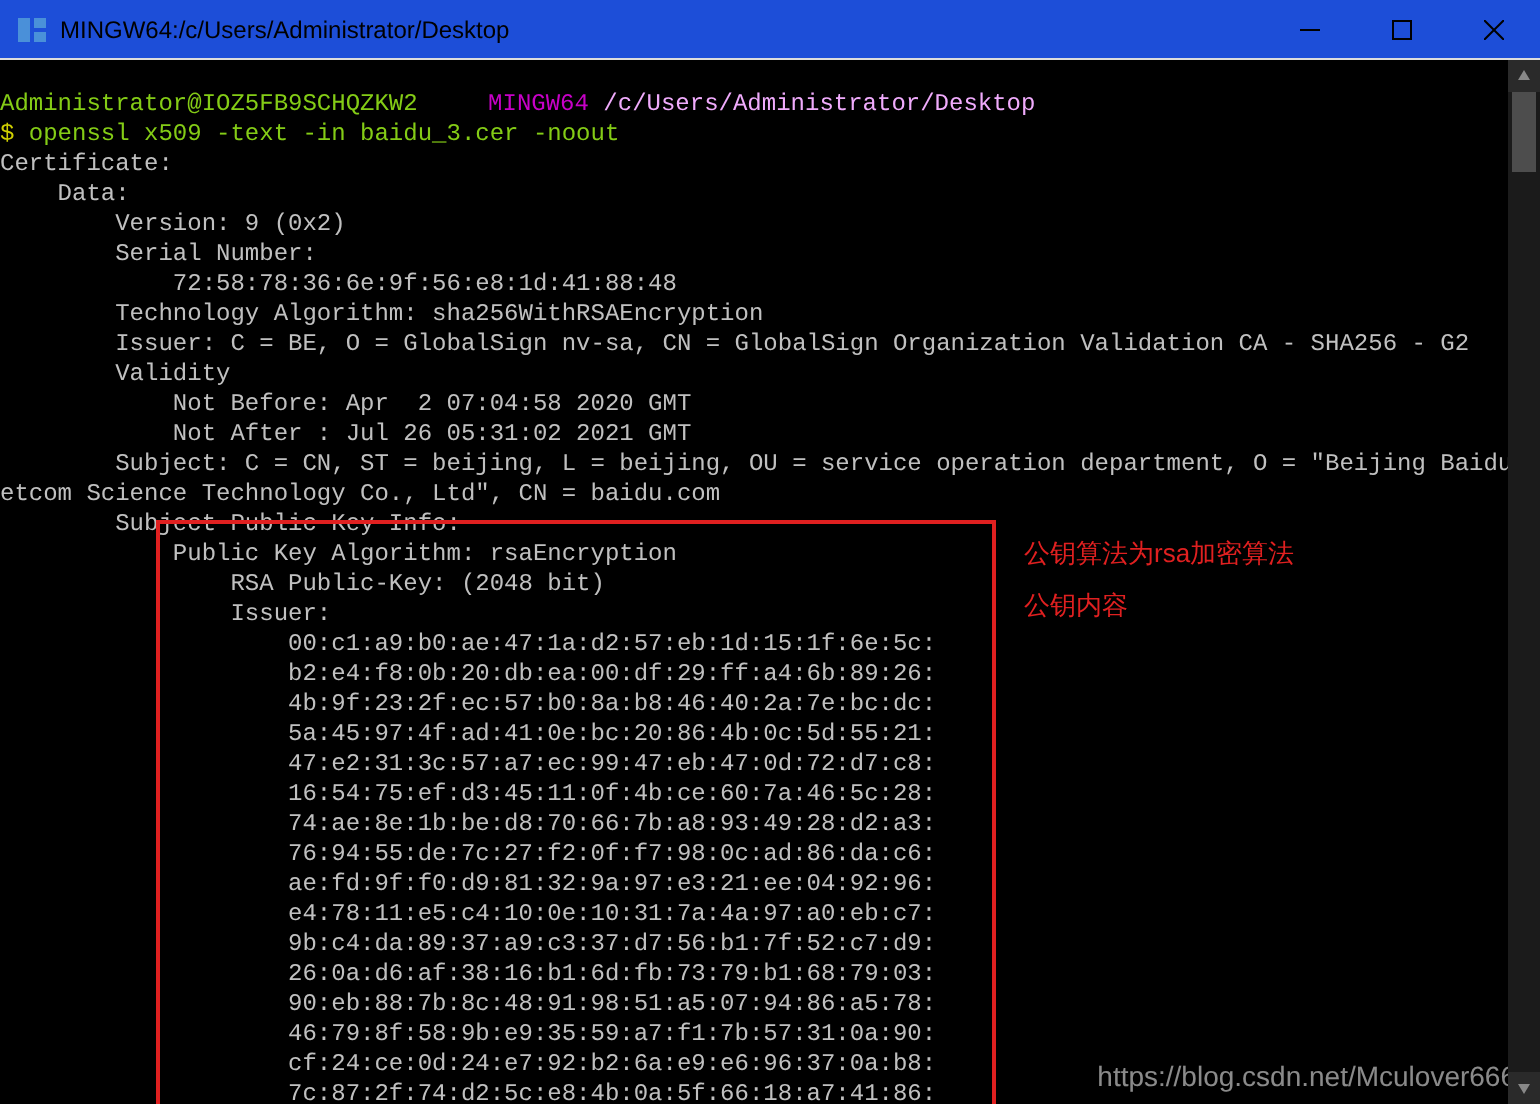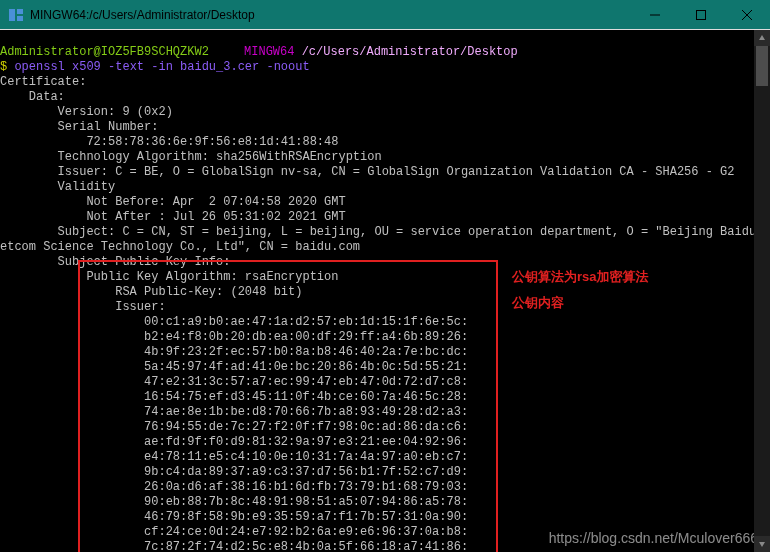--- a/index.html
+++ b/index.html
@@ -7,21 +7,21 @@
     width: 770px;
     height: 552px;
     background: #f0f0f0;
     font-family: "Segoe UI", sans-serif;
     font-size: 12px;
     overflow: hidden;
     position: relative;
   }
   .titlebar {
     height: 30px;
-    background: #0f766e;
+    background: #1d4ed8;
     border-bottom: 1px solid #ddd;
     display: flex;
     align-items: center;
     padding-left: 8px;
   }
   .titlebar .icon {
     width: 16px; height: 16px;
     margin-right: 6px;
     display: flex; align-items: center; justify-content: center;
   }
@@ -46,31 +46,31 @@
     font-size: 12px;
     line-height: 15px;
     color: #c0c0c0;
     position: relative;
     white-space: pre;
     overflow: hidden;
   }
   .prompt-user { color: #84cc16; }
   .prompt-host { color: #c800c8; padding-left: 28px; }
   .prompt-path { color: #f0abfc; }
-  .cmd { color: #8b5cf6; }
+  .cmd { color: #84cc16; }
   .highlight-box {
     position: absolute;
     left: 78px;
     top: 230px;
     width: 420px;
     height: 308px;
     border: 2px solid #e02020;
     pointer-events: none;
   }
-  .annot { position: absolute; color: #e02020; font-family: "Microsoft YaHei","SimSun",sans-serif; font-size: 13px; font-weight: bold; }
+  .annot { position: absolute; color: #e02020; font-family: "Microsoft YaHei","SimSun",sans-serif; font-size: 13px; font-weight: normal; }
   .annot.a1 { left: 512px; top: 239px; }
   .annot.a2 { left: 512px; top: 265px; }
   .watermark {
     position: absolute;
     right: 12px;
     bottom: 6px;
     color: rgba(230,230,230,0.6);
     font-family: Arial, sans-serif;
     font-size: 14px;
   }

